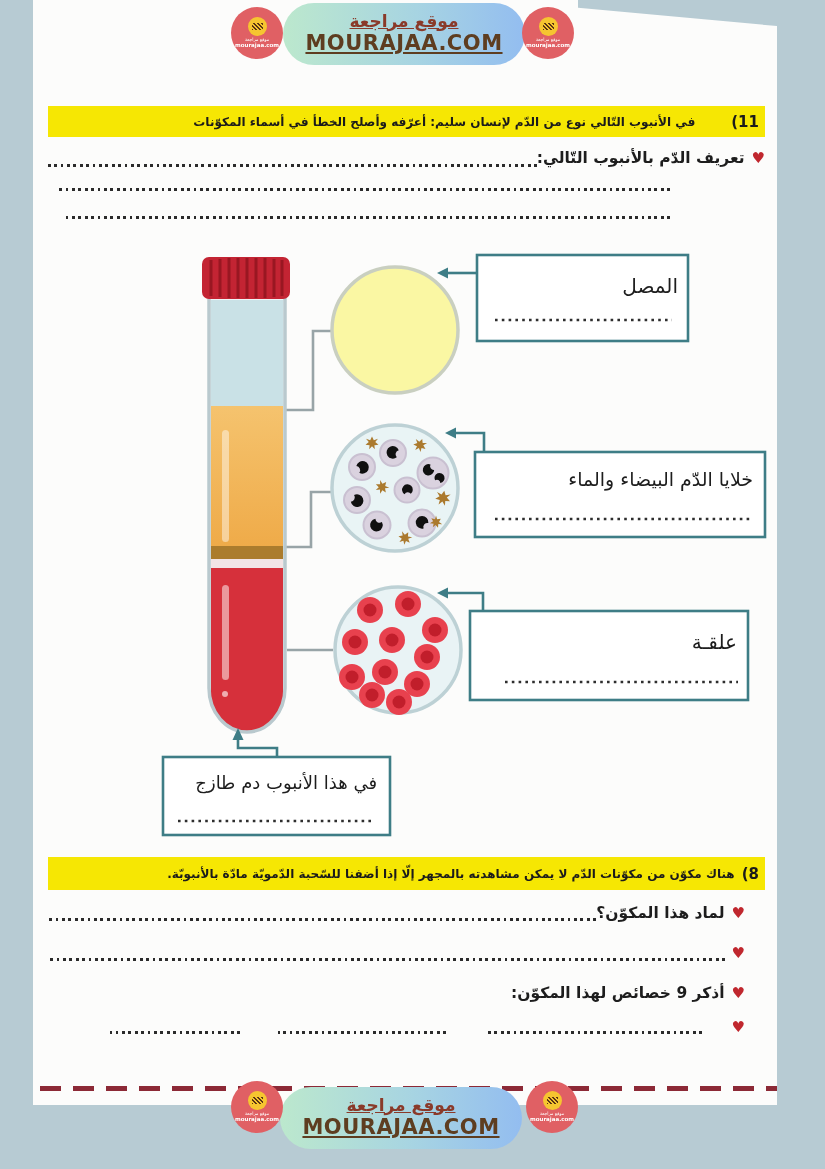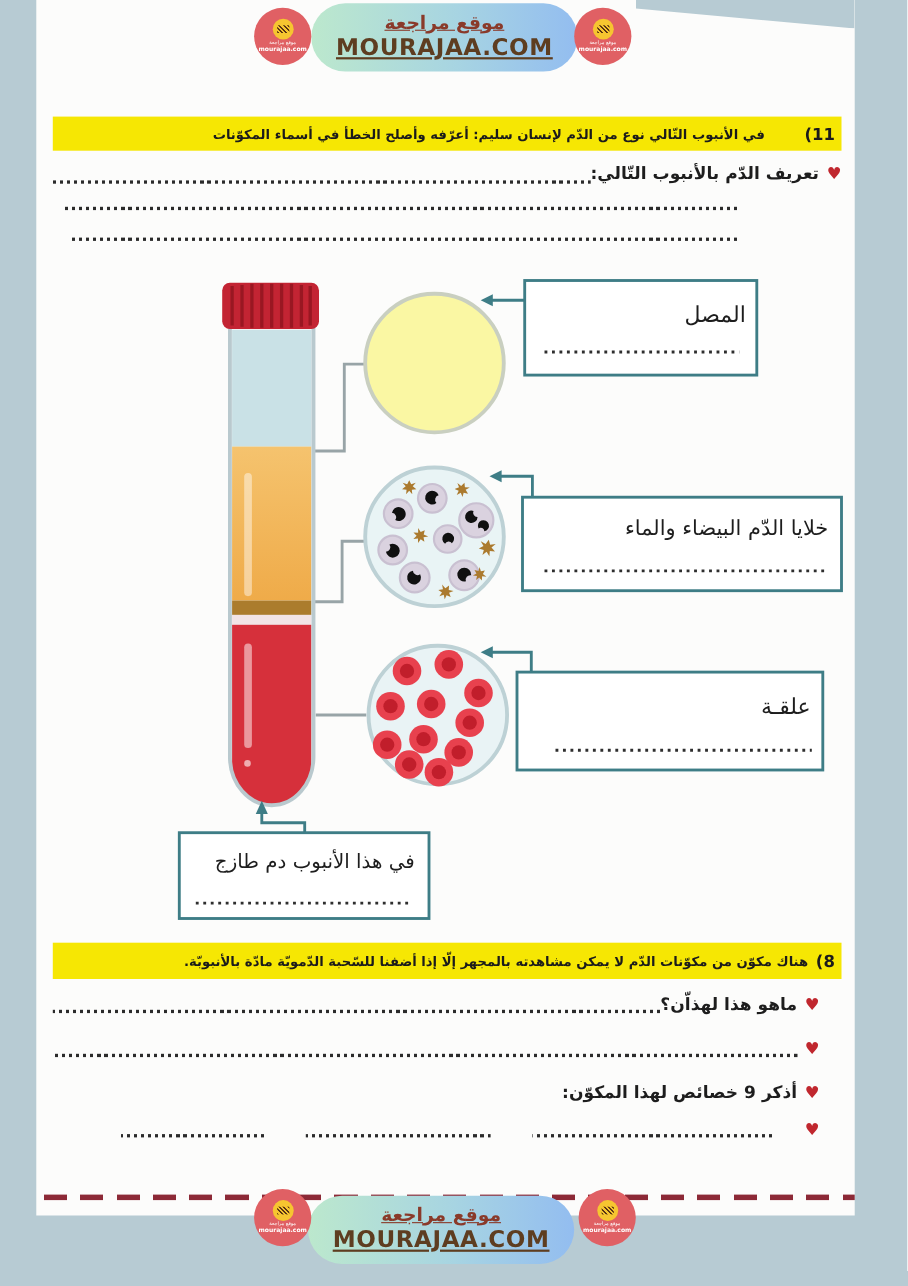--- a/index.html
+++ b/index.html
@@ -229,21 +229,21 @@
     </g>
   </svg>
 
   <div class="hl" style="top:857px;height:33px;">
     <span class="qnum" style="margin-left:7px;">(8</span>
     <span class="qtext">هناك مكوّن من مكوّنات الدّم لا يمكن مشاهدته بالمجهر إلّا إذا أضفنا للسّحبة الدّمويّة مادّة بالأنبوبّة.</span>
   </div>
 
   <div class="row" style="top:899px;left:48px;width:697px;height:28px;">
     <span class="heart">♥</span>
-    <span class="btext">ماهو هذا لهذاّن؟</span>
+    <span class="btext">لماد هذا المكوّن؟</span>
     <span class="dots-fill"></span>
   </div>
   <div class="row" style="top:939px;left:48px;width:697px;height:28px;">
     <span class="heart">♥</span>
     <span class="dots-fill"></span>
   </div>
   <div class="row" style="top:979px;left:48px;width:697px;height:28px;">
     <span class="heart">♥</span>
     <span class="btext">أذكر 9 خصائص لهذا المكوّن:</span>
   </div>

